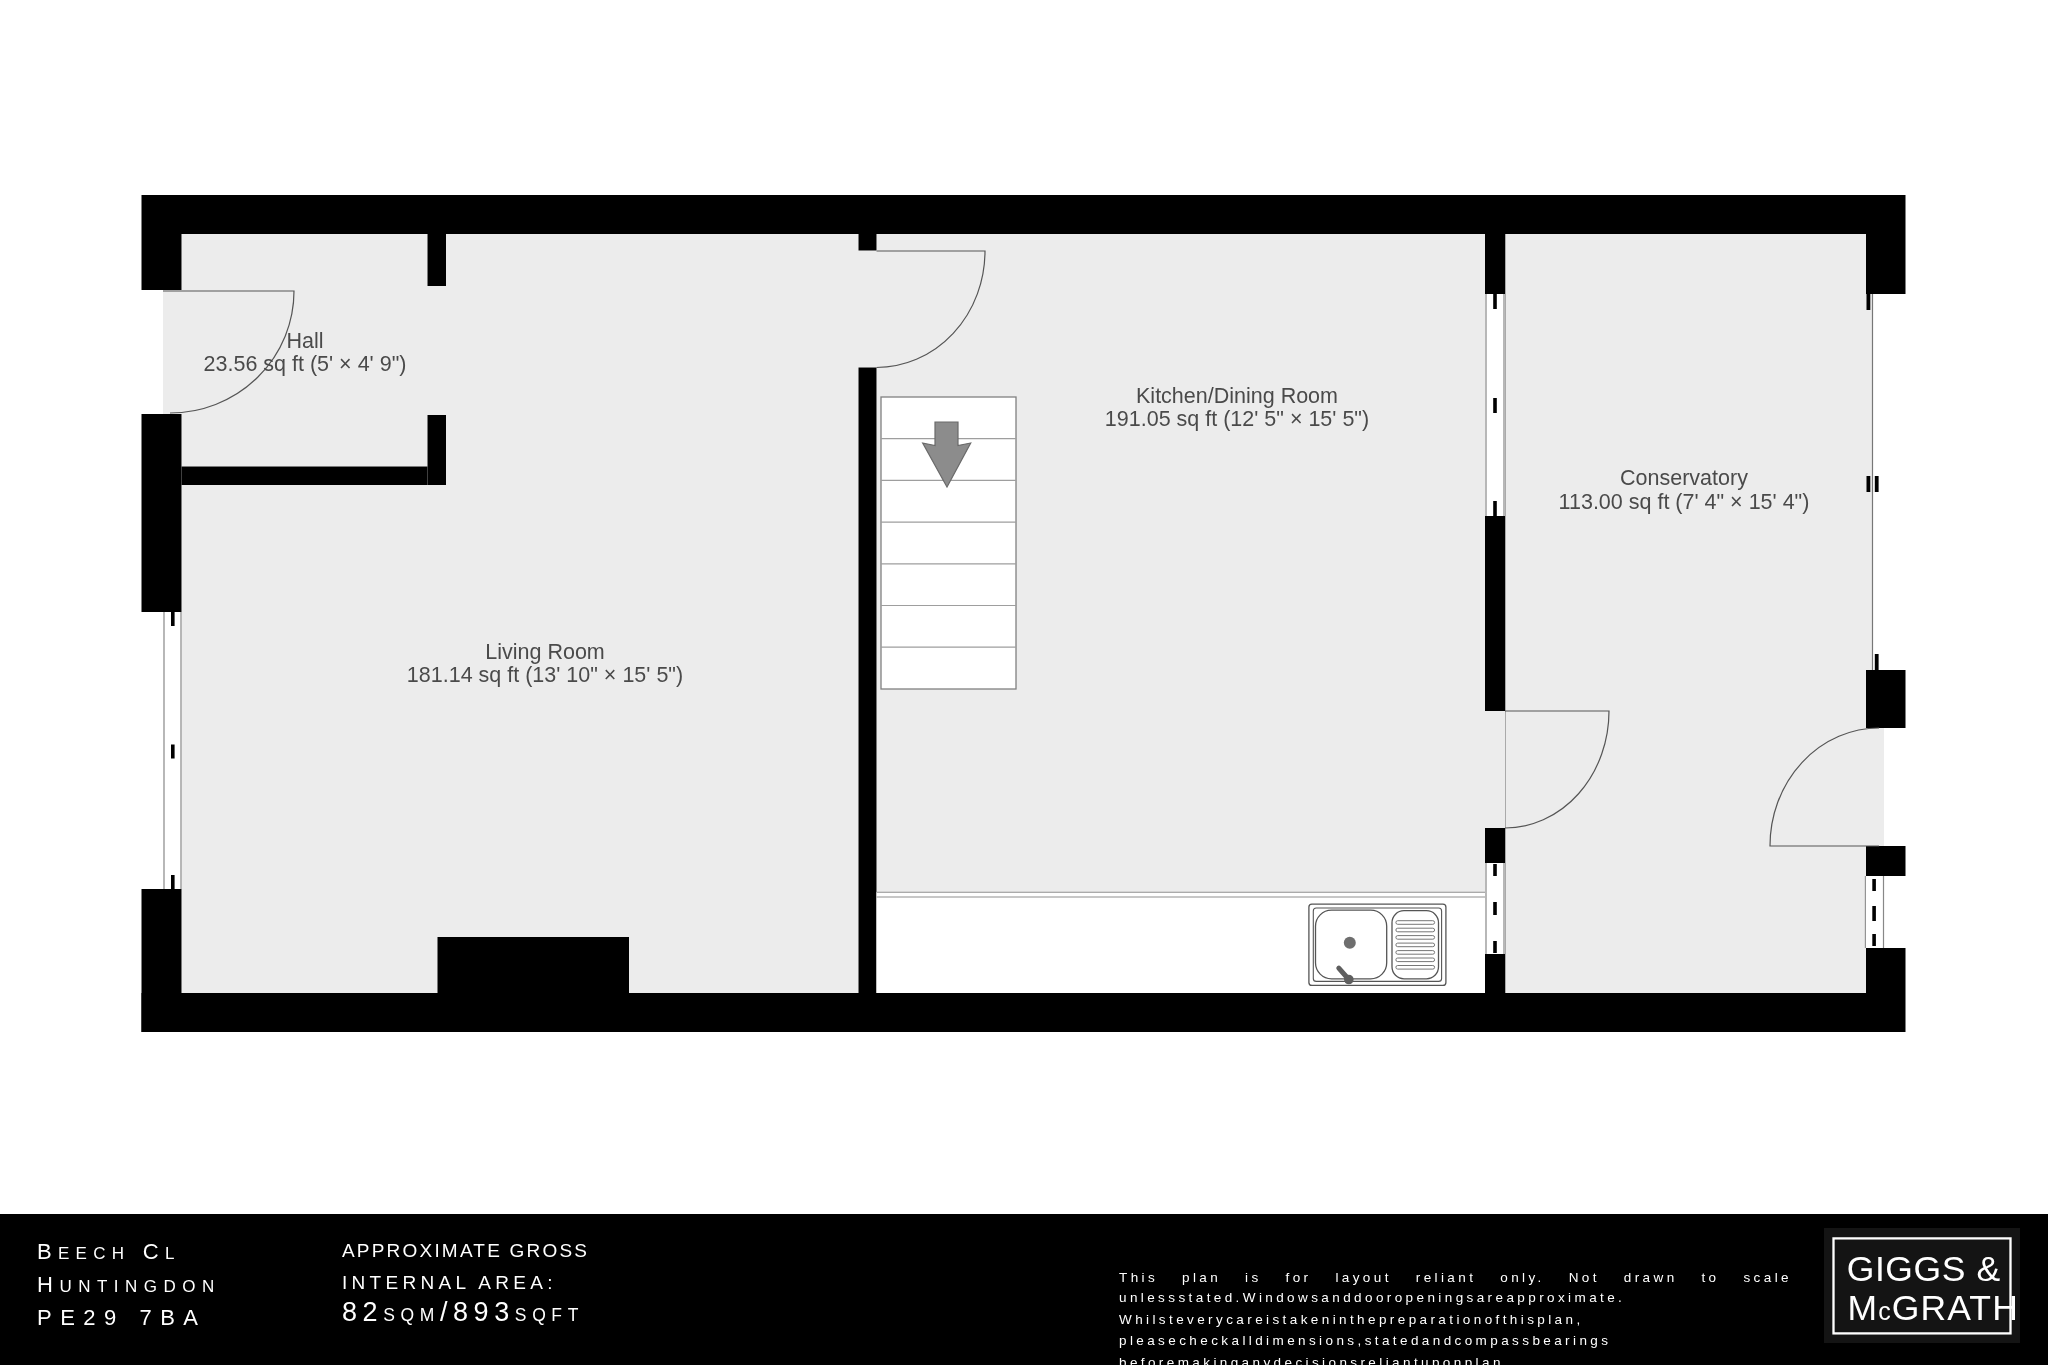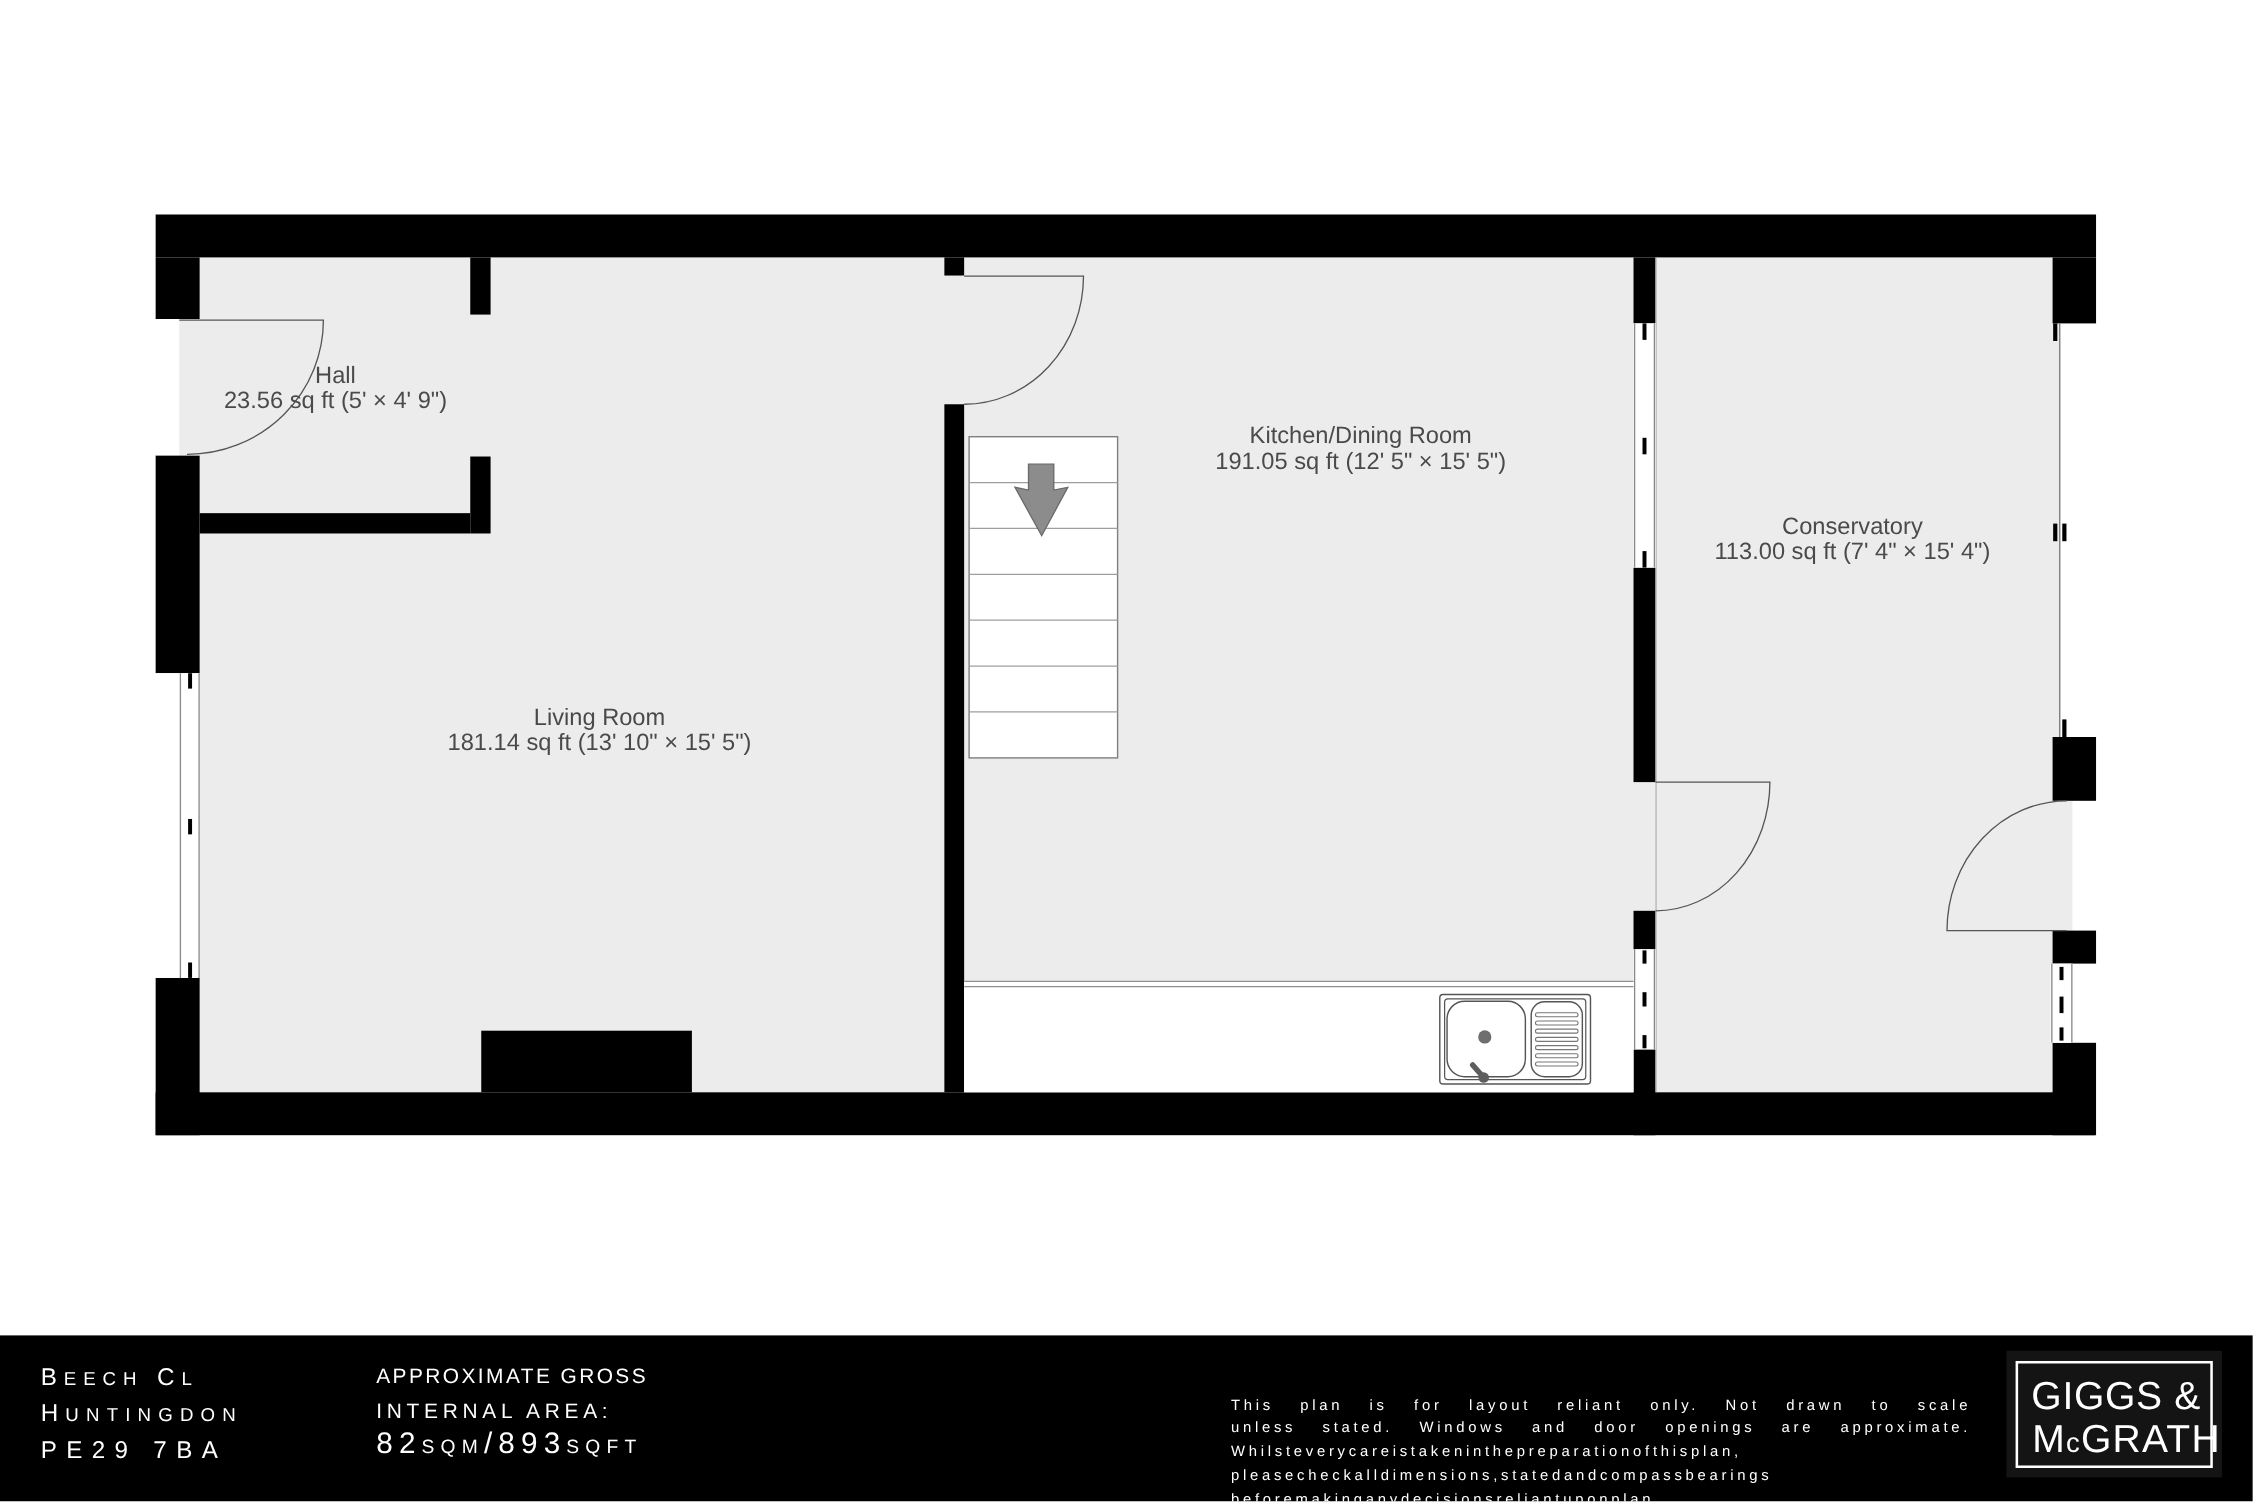--- a/index.html
+++ b/index.html
@@ -205,21 +205,21 @@
       <span>is</span>
       <span>for</span>
       <span>layout</span>
       <span>reliant</span>
       <span>only.</span>
       <span>Not</span>
       <span>drawn</span>
       <span>to</span>
       <span>scale</span>
     </div>
-  <div class="abs" style="top:42.4px;width:673px;display:flex;justify-content:space-between">
+  <div class="abs" style="top:42.4px;width:673px;display:flex;">
       <span>unless</span>
       <span>stated.</span>
       <span>Windows</span>
       <span>and</span>
       <span>door</span>
       <span>openings</span>
       <span>are</span>
       <span>approximate.</span>
     </div>
   <div class="abs" style="top:63.9px;width:673px;display:flex;justify-content:flex-start">

